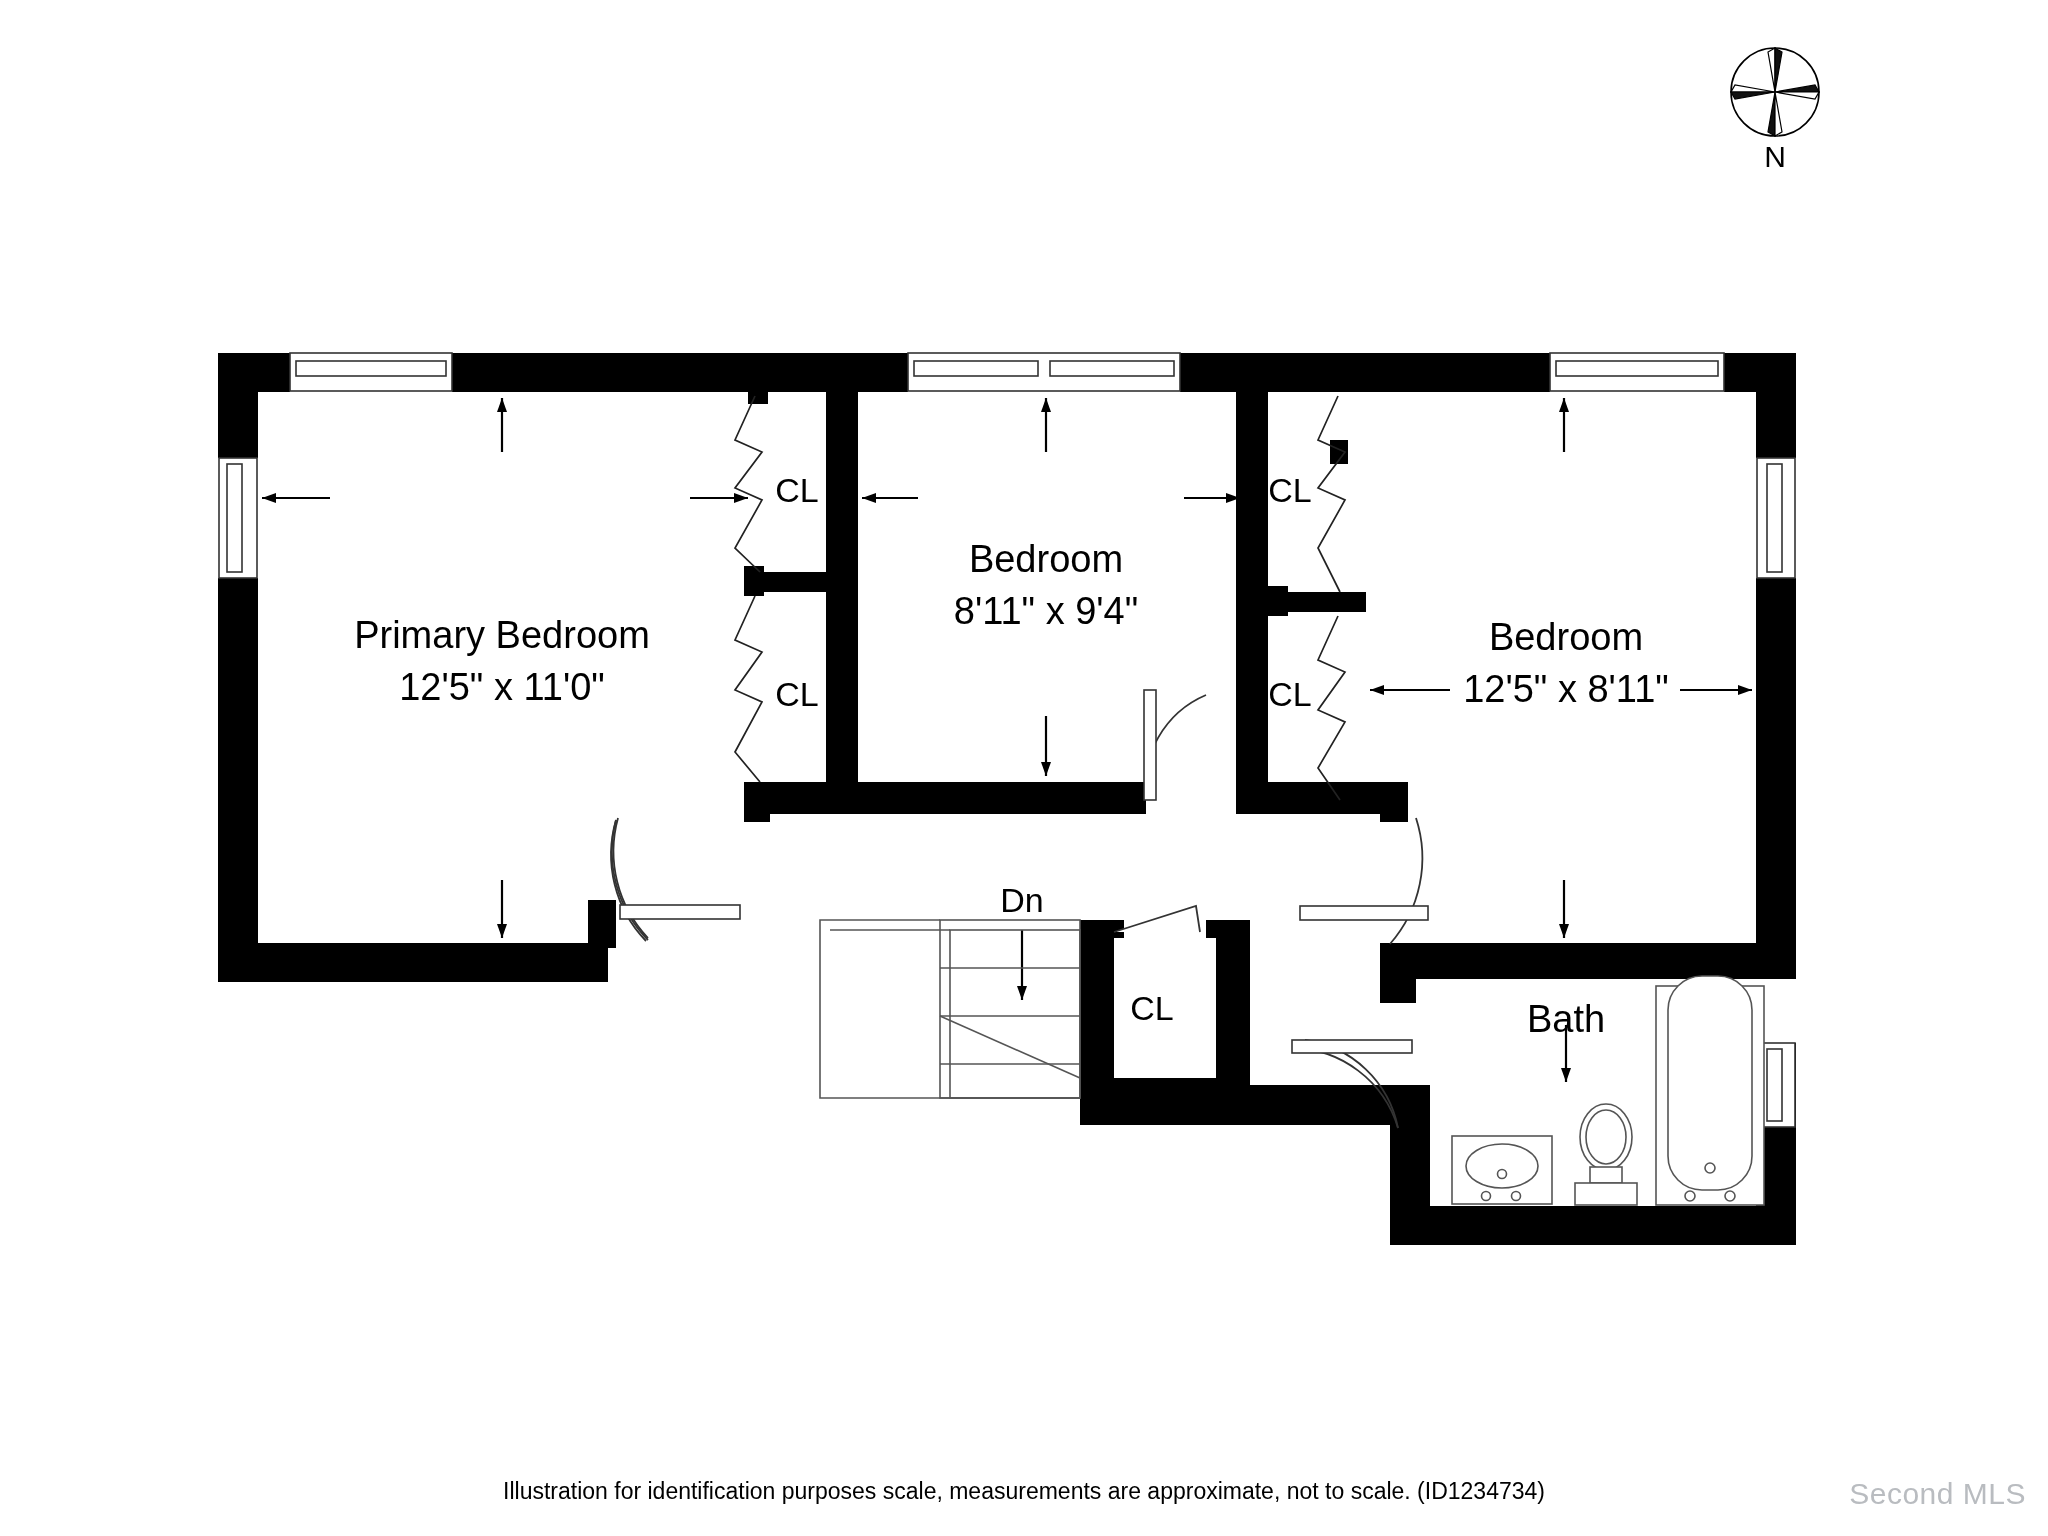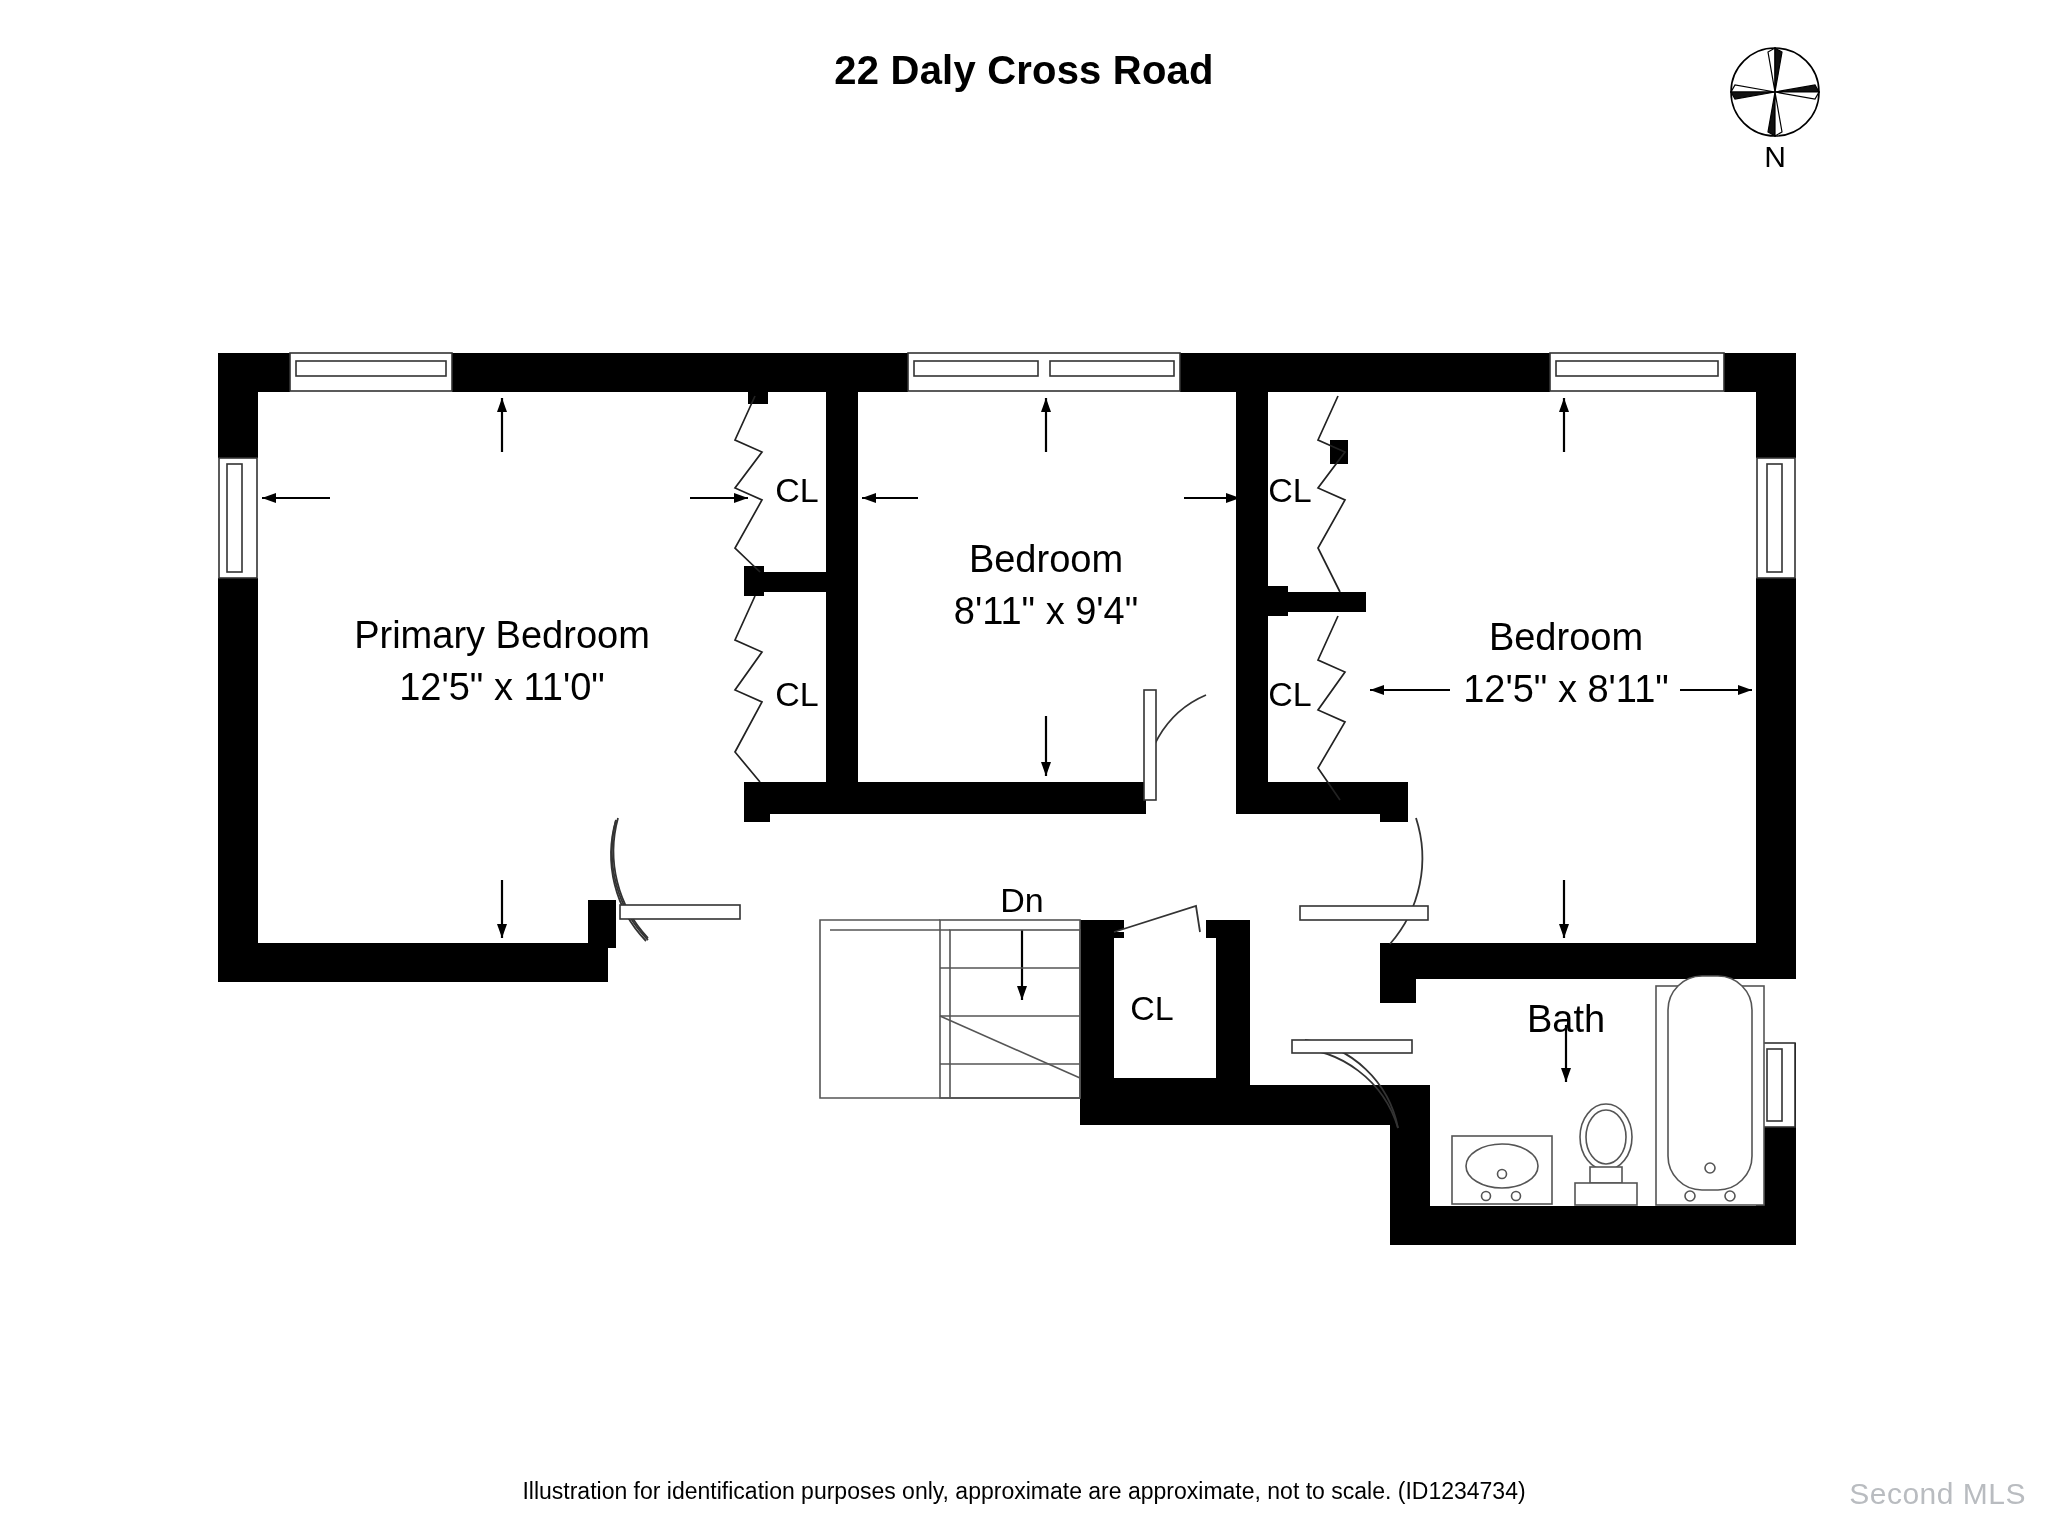--- a/index.html
+++ b/index.html
@@ -78,21 +78,20 @@
     color: #b9bcc0;
     letter-spacing: 0.5px;
     font-family: "Liberation Sans", sans-serif;
   }
 </style>
 </head>
 <body>
 
 <div id="page">
 
-  <div class="title">22 Daly Cross Road</div>
 
   <div class="compass-wrap">
     <svg width="150" height="130" viewBox="0 0 150 130">
       <circle cx="75" cy="56" r="44" fill="#ffffff" stroke="#000000" stroke-width="1.6"></circle>
 
       <polygon points="75,56 68,16 75,12" fill="#ffffff" stroke="#000000" stroke-width="1.2"></polygon>
       <polygon points="75,56 82,16 75,12" fill="#111111" stroke="#000000" stroke-width="1.2"></polygon>
 
       <polygon points="75,56 115,49 119,56" fill="#111111" stroke="#000000" stroke-width="1.2"></polygon>
       <polygon points="75,56 115,63 119,56" fill="#ffffff" stroke="#000000" stroke-width="1.2"></polygon>
@@ -346,17 +345,17 @@
       <text id="lbl-cl-2" x="797" y="706" font-size="34">CL</text>
       <text id="lbl-cl-3" x="1290" y="502" font-size="34">CL</text>
       <text id="lbl-cl-4" x="1290" y="706" font-size="34">CL</text>
       <text id="lbl-cl-5" x="1152" y="1020" font-size="34">CL</text>
 
       <text id="lbl-dn" x="1022" y="912" font-size="34">Dn</text>
     </g>
   </svg>
 
 
-  <div class="footer-note">Illustration for identification purposes only, approximate are approximate, not to scale. (ID1234734)</div>
+  <div class="footer-note">Illustration for identification purposes scale, measurements are approximate, not to scale. (ID1234734)</div>
 
   <div class="mls-logo">Second MLS</div>
 
 </div>
 
 </body></html>

